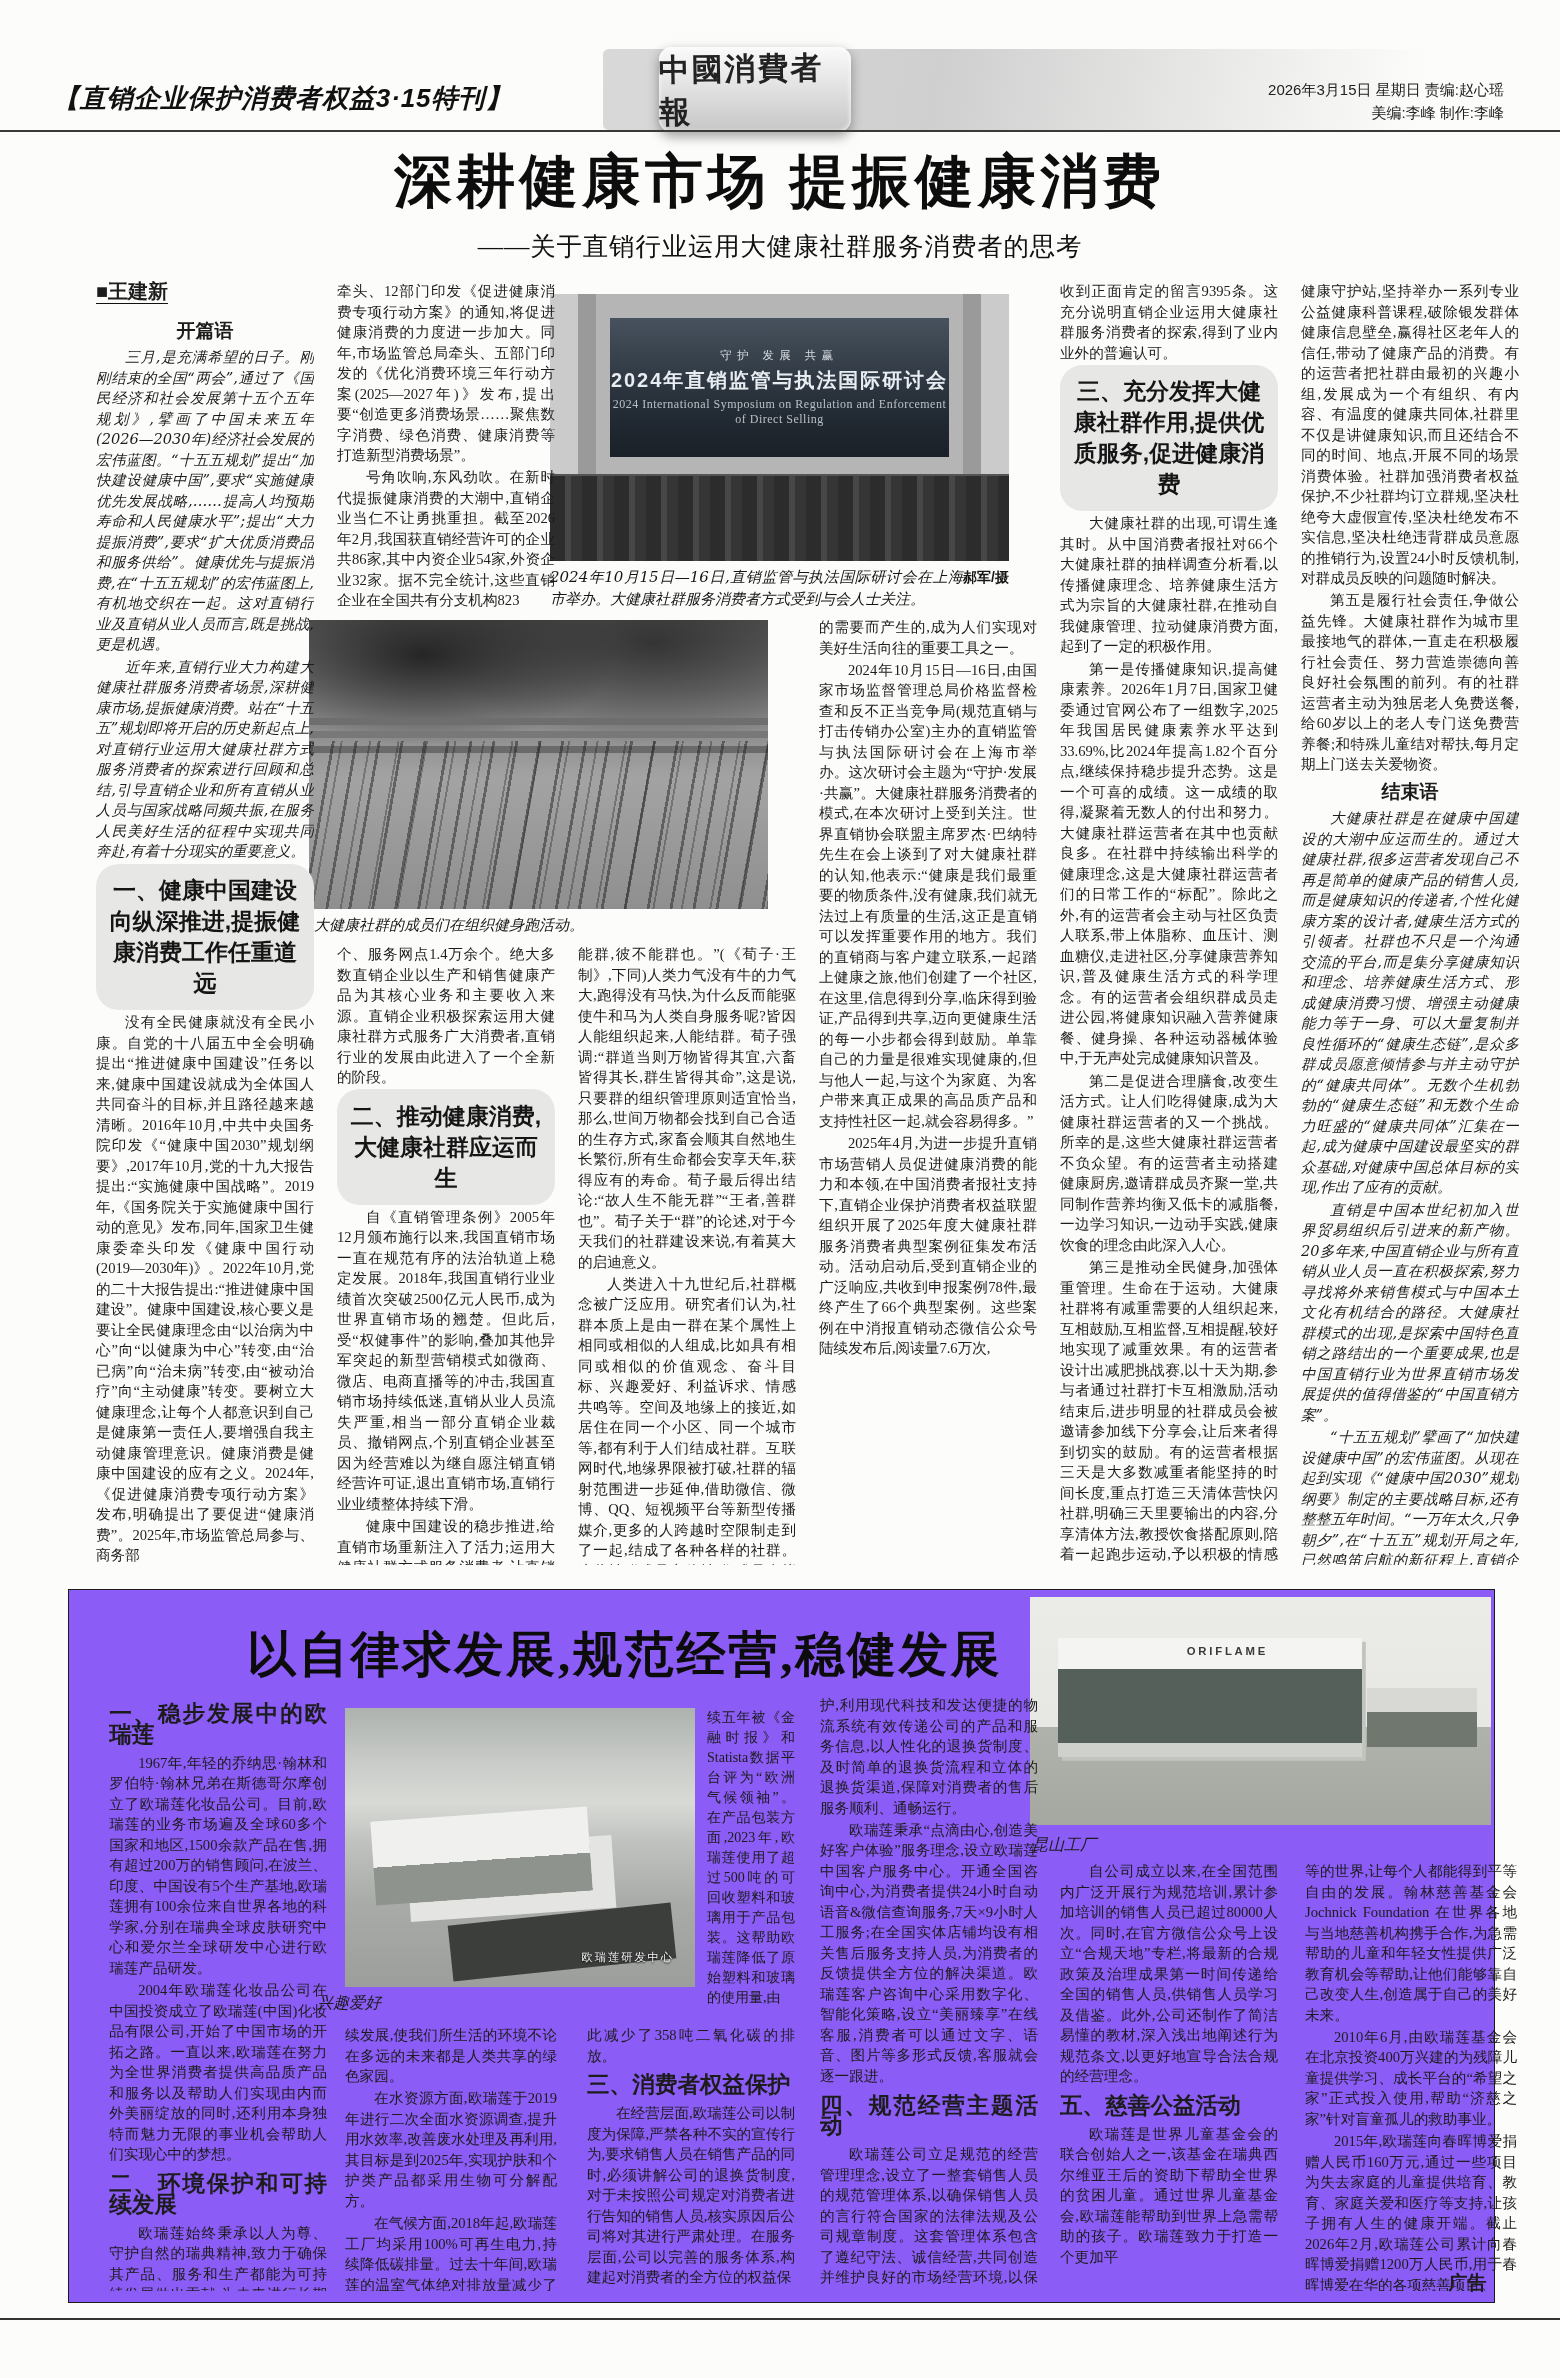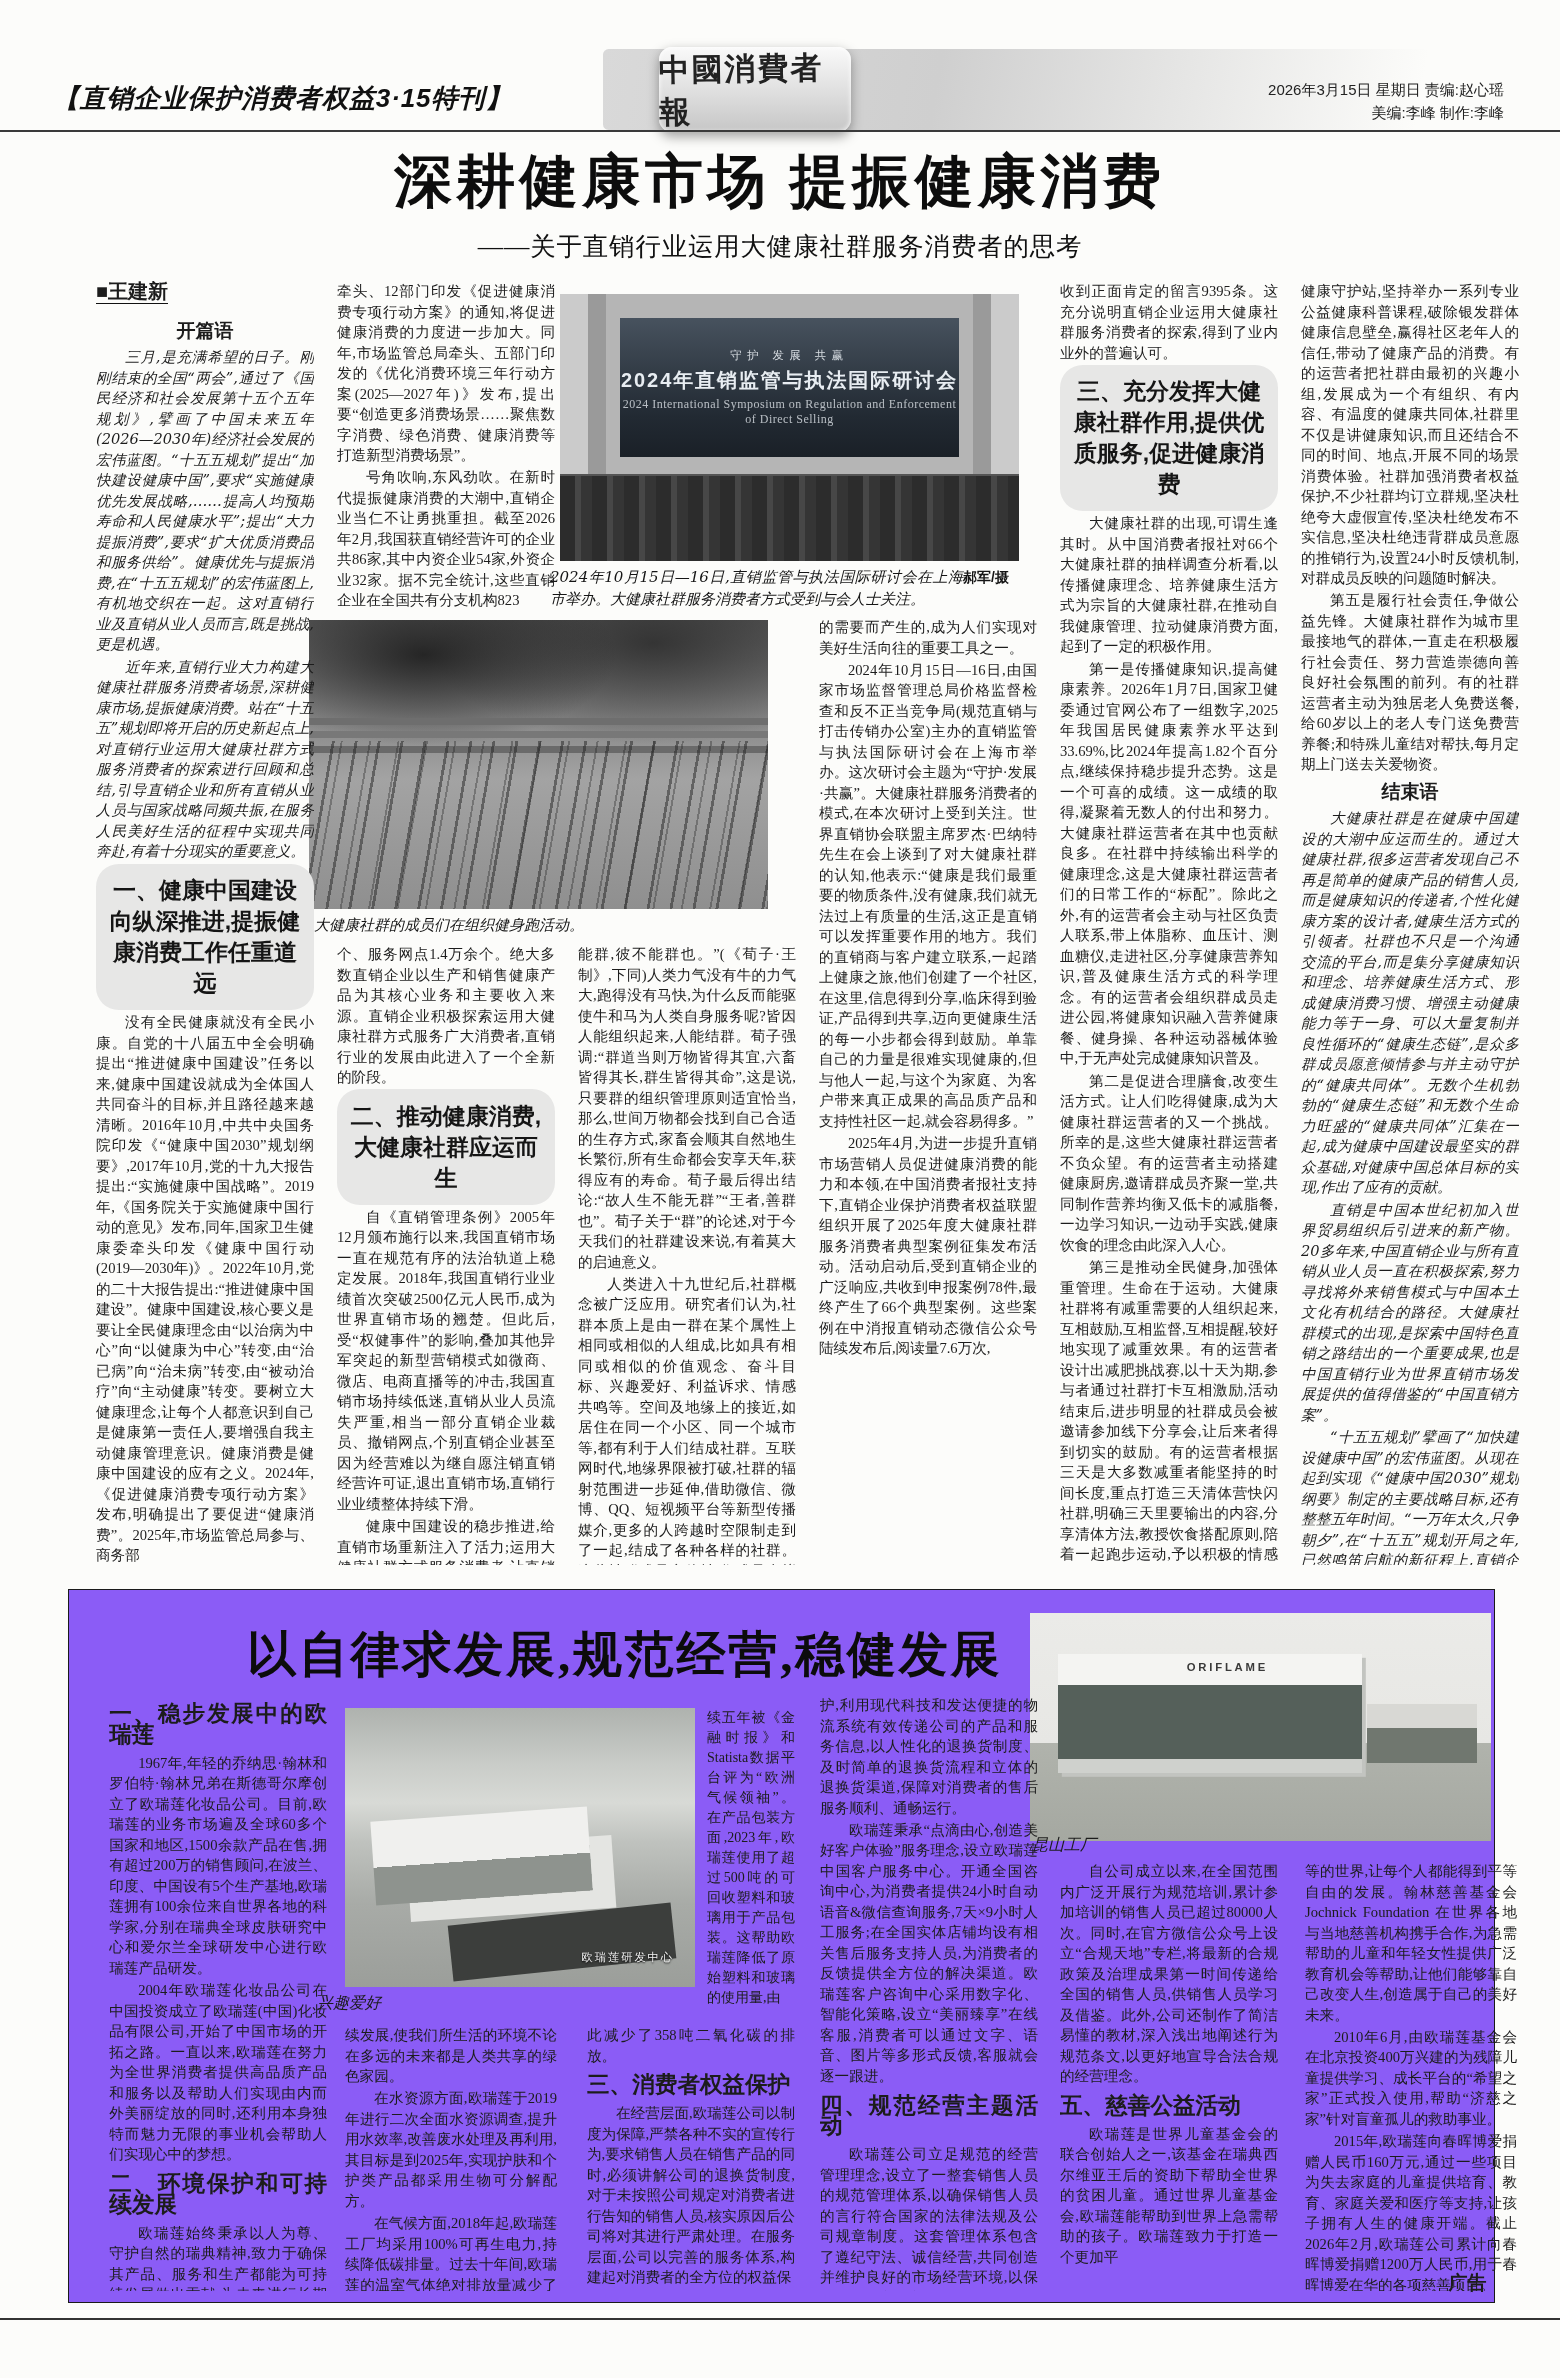--- a/index.html
+++ b/index.html
@@ -26,21 +26,21 @@
   .col p + p{margin-top:1.9px;}
   .kai{font-family:"DejaVu Serif",serif;font-style:italic;}
   .byline{font-family:"Liberation Sans",sans-serif;font-weight:bold;font-size:20px;text-indent:0 !important;
           border-bottom:1.9px solid #111;display:inline-block;padding-bottom:1.9px;margin-bottom:9.4px;}
   .chead{text-align:center;font-weight:bold;font-size:19px;text-indent:0 !important;margin:7.5px 0 5.6px 0 !important;
          font-family:"Liberation Serif",serif;}
   .secbox{background:#e7e7e6;border-radius:22.6px;padding:11.3px 9.4px;margin:11.3px 0;text-align:center;
           font-family:"Liberation Sans",sans-serif;font-weight:bold;font-size:23px;line-height:31px;color:#151515;text-indent:0 !important;}
   
   .photo{overflow:hidden;}
-  .ph1{background:linear-gradient(90deg,#cbcbcb 0 6%,#9a9a9a 6% 10%,#b5b5b5 10% 90%,#9a9a9a 90% 94%,#cbcbcb 94% 100%);margin-left:10px;}
+  .ph1{background:linear-gradient(90deg,#cbcbcb 0 6%,#9a9a9a 6% 10%,#b5b5b5 10% 90%,#9a9a9a 90% 94%,#cbcbcb 94% 100%);}
   .ph1 .screen{position:absolute;left:13%;top:9%;width:74%;height:52%;
                background:linear-gradient(180deg,#47525e 0%,#222a33 70%,#1a2027 100%);
                display:flex;flex-direction:column;align-items:center;justify-content:center;color:#e8edf2;text-align:center;}
   .ph1 .s1{font-size:11.3px;letter-spacing:5.6px;opacity:.9;}
   .ph1 .s2{font-size:20px;font-weight:bold;letter-spacing:1.9px;margin-top:3.8px;font-family:"Liberation Sans",sans-serif;}
   .ph1 .s3{font-size:12px;opacity:.75;margin-top:2.8px;letter-spacing:0.5px;}
   .ph1 .aud{position:absolute;left:0;bottom:0;width:100%;height:32%;
             background:repeating-linear-gradient(90deg,#2c2c2c 0 15px,#474747 15px 21px,#353535 21px 32px),#303030;
             border-top:2.8px solid #555;}
   .ph2{background:
@@ -154,21 +154,21 @@
     <p>第五是履行社会责任,争做公益先锋。大健康社群作为城市里最接地气的群体,一直走在积极履行社会责任、努力营造崇德向善良好社会氛围的前列。有的社群运营者主动为独居老人免费送餐,给60岁以上的老人专门送免费营养餐;和特殊儿童结对帮扶,每月定期上门送去关爱物资。</p>
     <p class="chead">结束语</p>
     <p class="kai">大健康社群是在健康中国建设的大潮中应运而生的。通过大健康社群,很多运营者发现自己不再是简单的健康产品的销售人员,而是健康知识的传递者,个性化健康方案的设计者,健康生活方式的引领者。社群也不只是一个沟通交流的平台,而是集分享健康知识和理念、培养健康生活方式、形成健康消费习惯、增强主动健康能力等于一身、可以大量复制并良性循环的“健康生态链”,是众多群成员愿意倾情参与并主动守护的“健康共同体”。无数个生机勃勃的“健康生态链”和无数个生命力旺盛的“健康共同体”汇集在一起,成为健康中国建设最坚实的群众基础,对健康中国总体目标的实现,作出了应有的贡献。</p>
     <p class="kai">直销是中国本世纪初加入世界贸易组织后引进来的新产物。20多年来,中国直销企业与所有直销从业人员一直在积极探索,努力寻找将外来销售模式与中国本土文化有机结合的路径。大健康社群模式的出现,是探索中国特色直销之路结出的一个重要成果,也是中国直销行业为世界直销市场发展提供的值得借鉴的“中国直销方案”。</p>
     <p class="kai">“十五五规划”擘画了“加快建设健康中国”的宏伟蓝图。从现在起到实现《“健康中国2030”规划纲要》制定的主要战略目标,还有整整五年时间。“一万年太久,只争朝夕”,在“十五五”规划开局之年,已然鸣笛启航的新征程上,直销企业和所有直销从业人员只要抢抓机遇,锚定目标,守正创新,乘势而上,就一定能续写出中国直销发展的新篇章。相信顺应时代潮流发展的中国直销行业,明天一定会更加美好。</p>
   </div>
 
   <div class="abs adbox" style="left:68px;top:1589px;width:1425px;height:712px;">
     <div class="abs adhead" style="left:0;top:32px;">以自律求发展,规范经营,稳健发展</div>
 
-    <div class="abs photo ph4" style="left:961px;top:23px;width:461px;height:228px;">
+    <div class="abs photo ph4" style="left:961px;top:7px;width:461px;height:228px;">
       <div class="hall"></div>
       <div class="sign">ORIFLAME</div>
       <div class="wing"></div>
     </div>
     <div class="abs adcap" style="left:963px;top:245px;">昆山工厂</div>
 
     <div class="abs col" style="left:12.2px;top:105px;height:596px;">
       <p class="adsec">一、稳步发展中的欧瑞莲</p>
       <p>1967年,年轻的乔纳思·翰林和罗伯特·翰林兄弟在斯德哥尔摩创立了欧瑞莲化妆品公司。目前,欧瑞莲的业务市场遍及全球60多个国家和地区,1500余款产品在售,拥有超过200万的销售顾问,在波兰、印度、中国设有5个生产基地,欧瑞莲拥有100余位来自世界各地的科学家,分别在瑞典全球皮肤研究中心和爱尔兰全球研发中心进行欧瑞莲产品研发。</p>
       <p>2004年欧瑞莲化妆品公司在中国投资成立了欧瑞莲(中国)化妆品有限公司,开始了中国市场的开拓之路。一直以来,欧瑞莲在努力为全世界消费者提供高品质产品和服务以及帮助人们实现由内而外美丽绽放的同时,还利用本身独特而魅力无限的事业机会帮助人们实现心中的梦想。</p>

